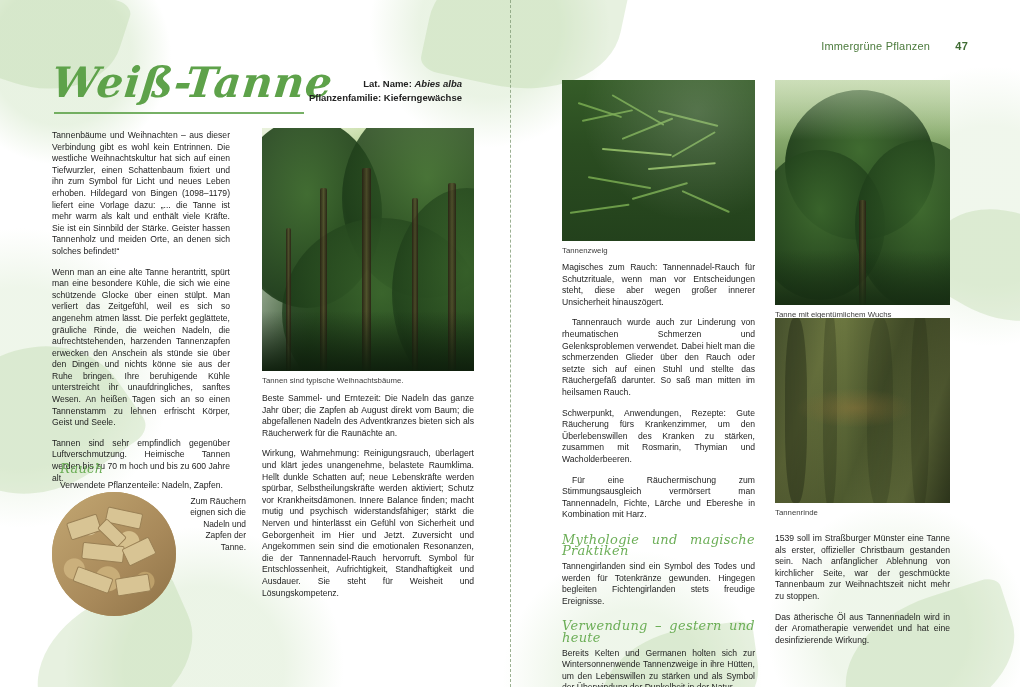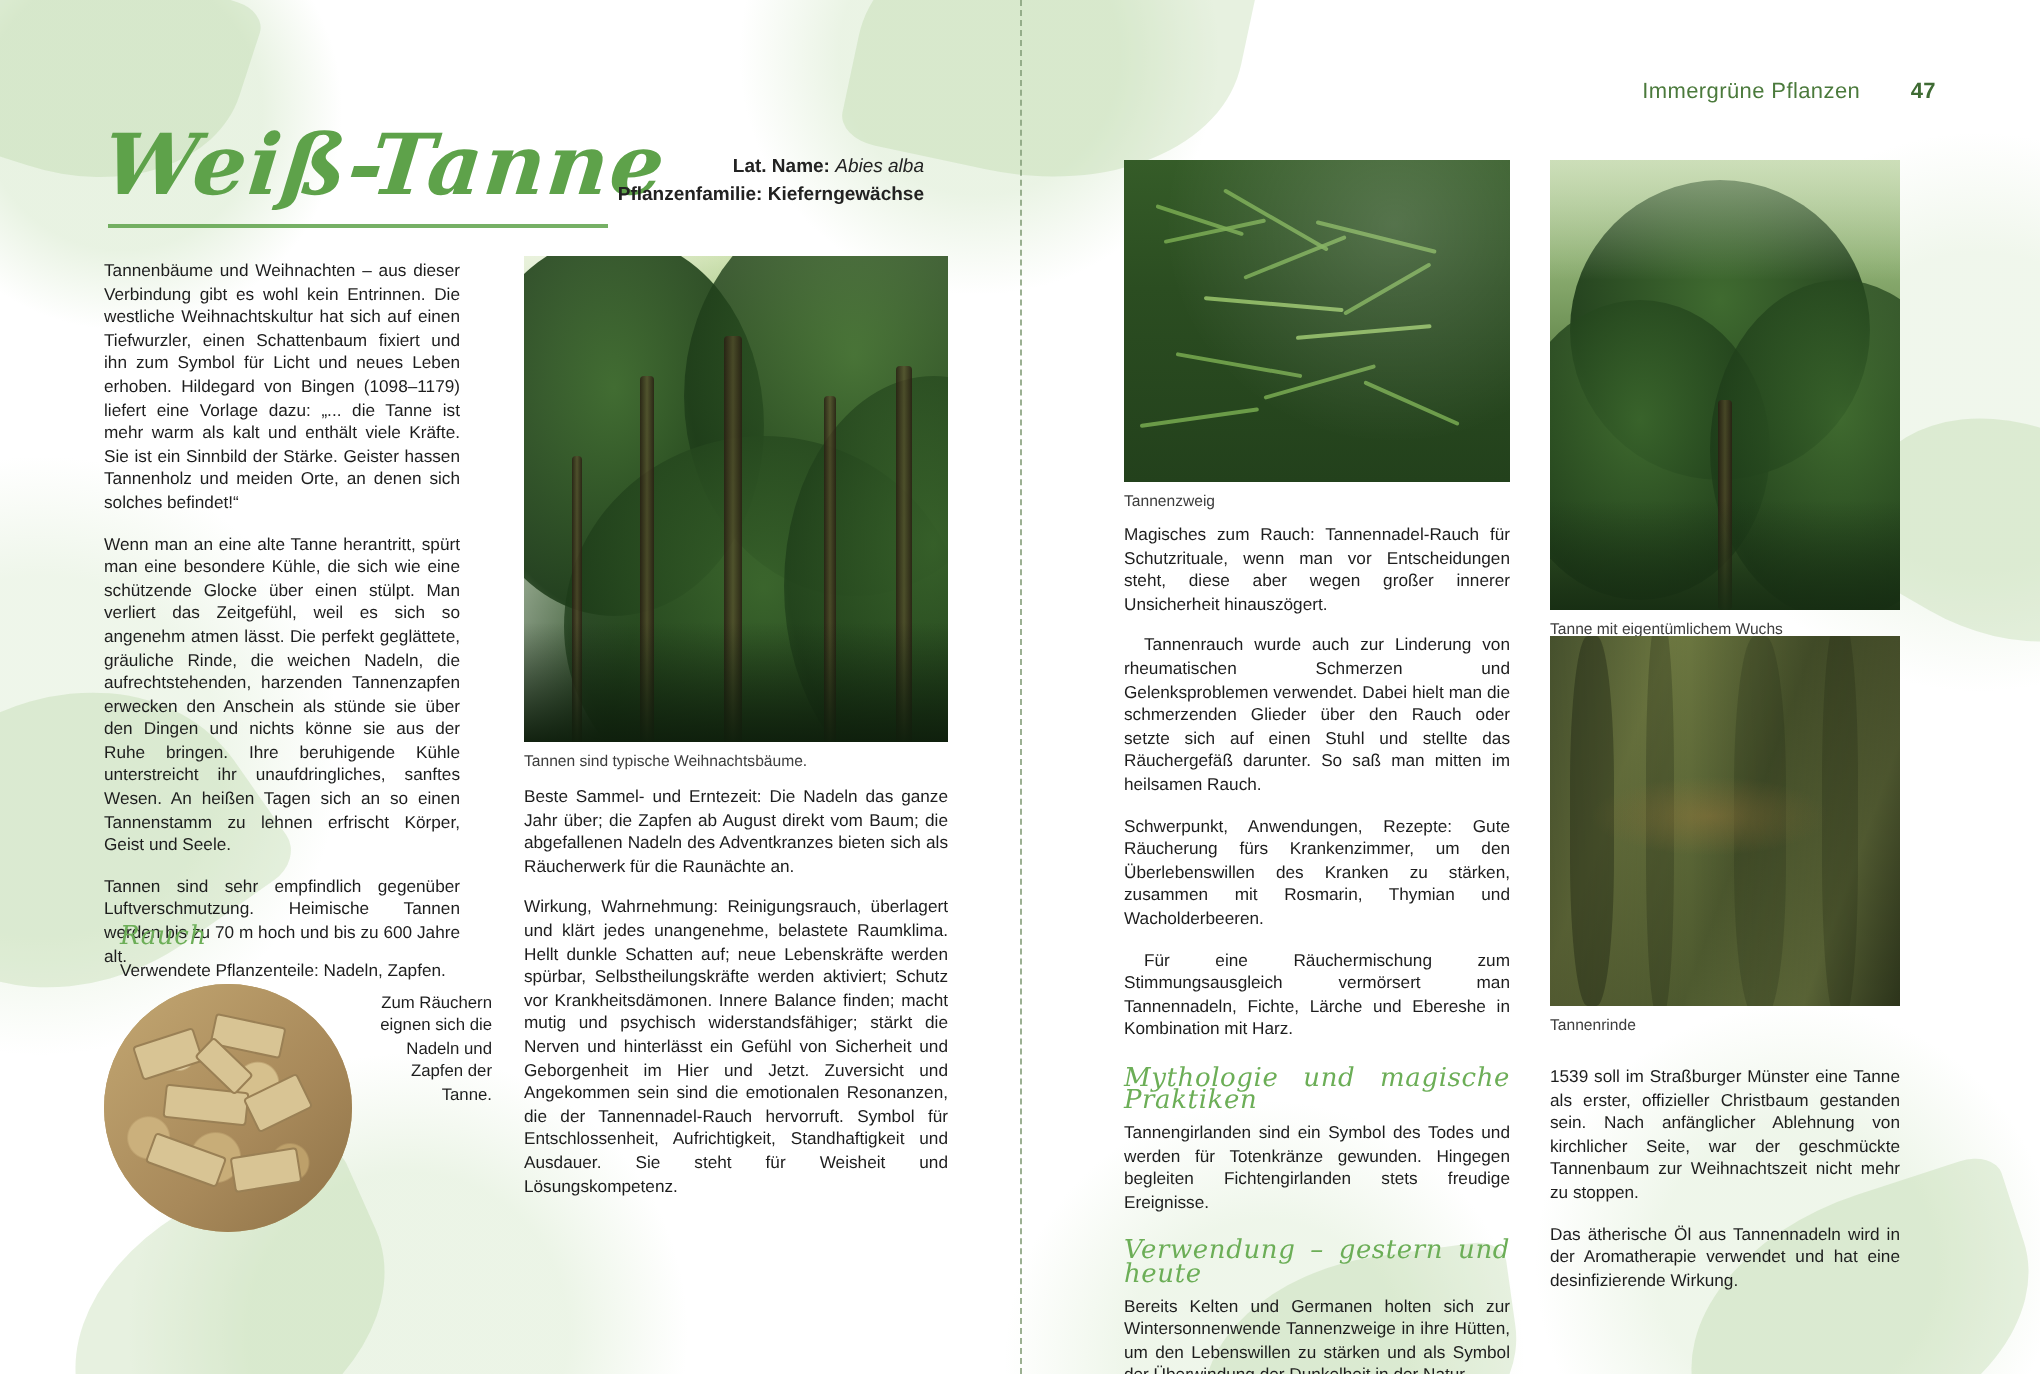--- a/index.html
+++ b/index.html
@@ -94,21 +94,21 @@
     position: absolute;
     left: 262px;
     top: 77px;
     width: 200px;
     text-align: right;
     font-size: 9.5px;
     line-height: 14px;
     color: #222;
   }
   .latin b { font-weight: bold; }
-  .latin i { font-style: italic; }
+  .latin i { font-style: italic; font-weight: bold; }
 
   
   .col {
     position: absolute;
     font-size: 8.6px;
     line-height: 11.6px;
     color: #1d1d1d;
     text-align: justify;
   }
   .col p { margin: 0 0 9px 0; }

